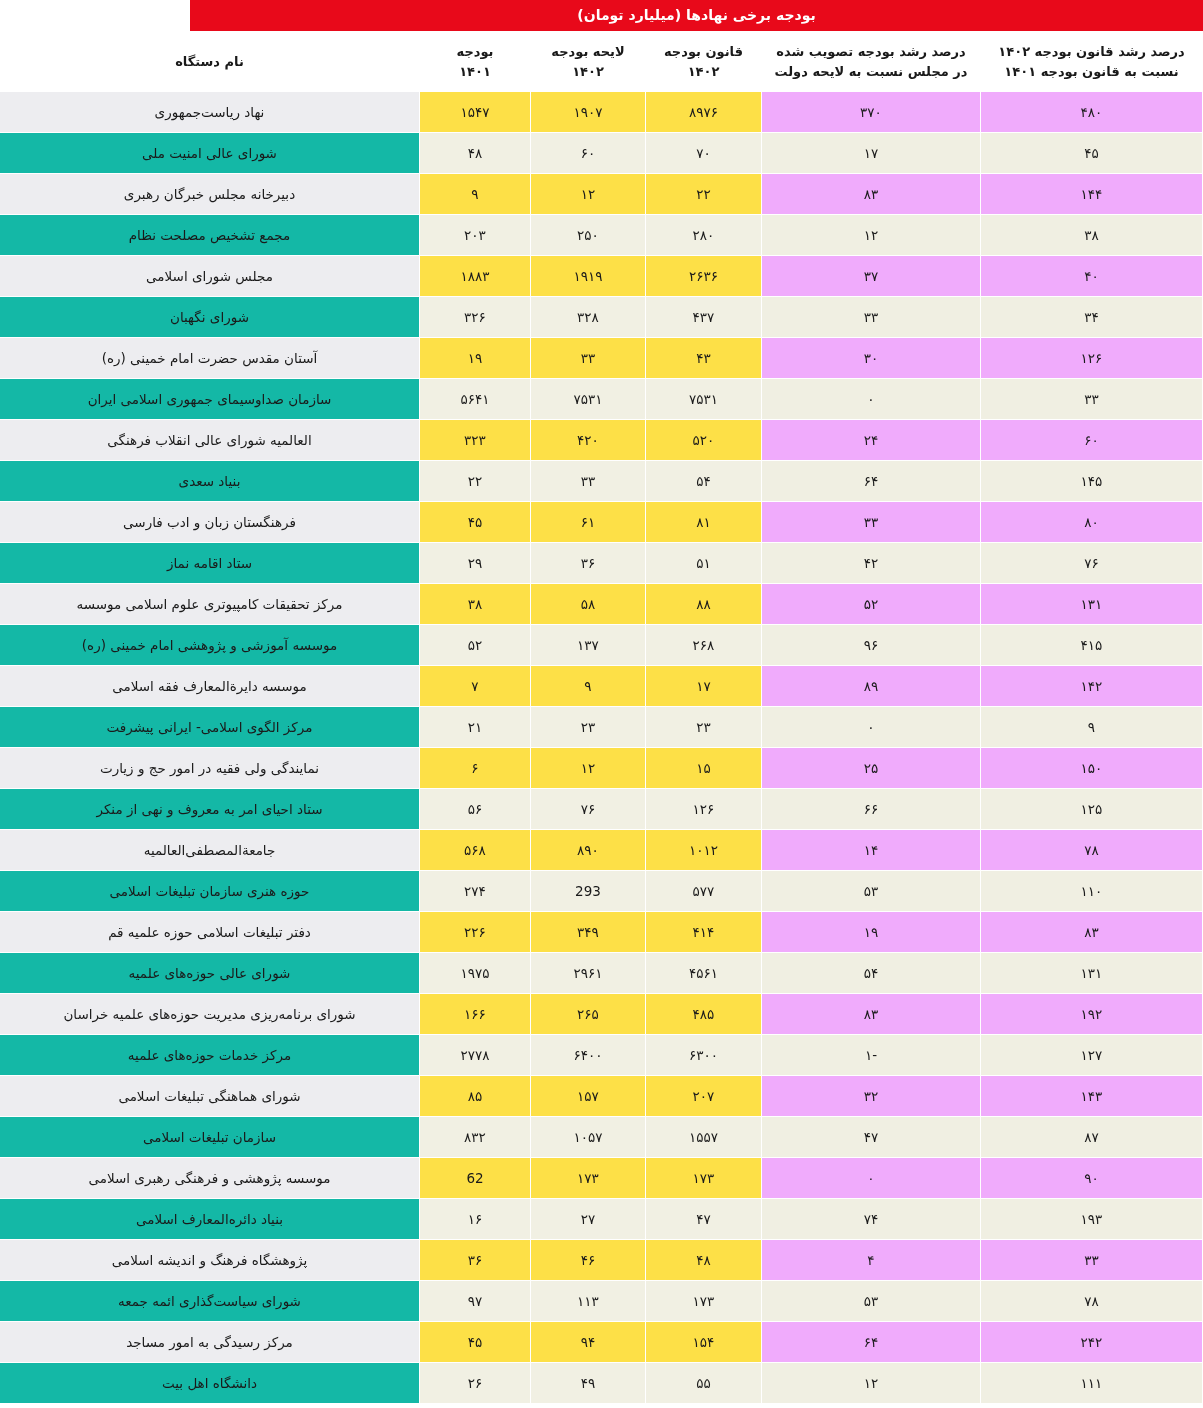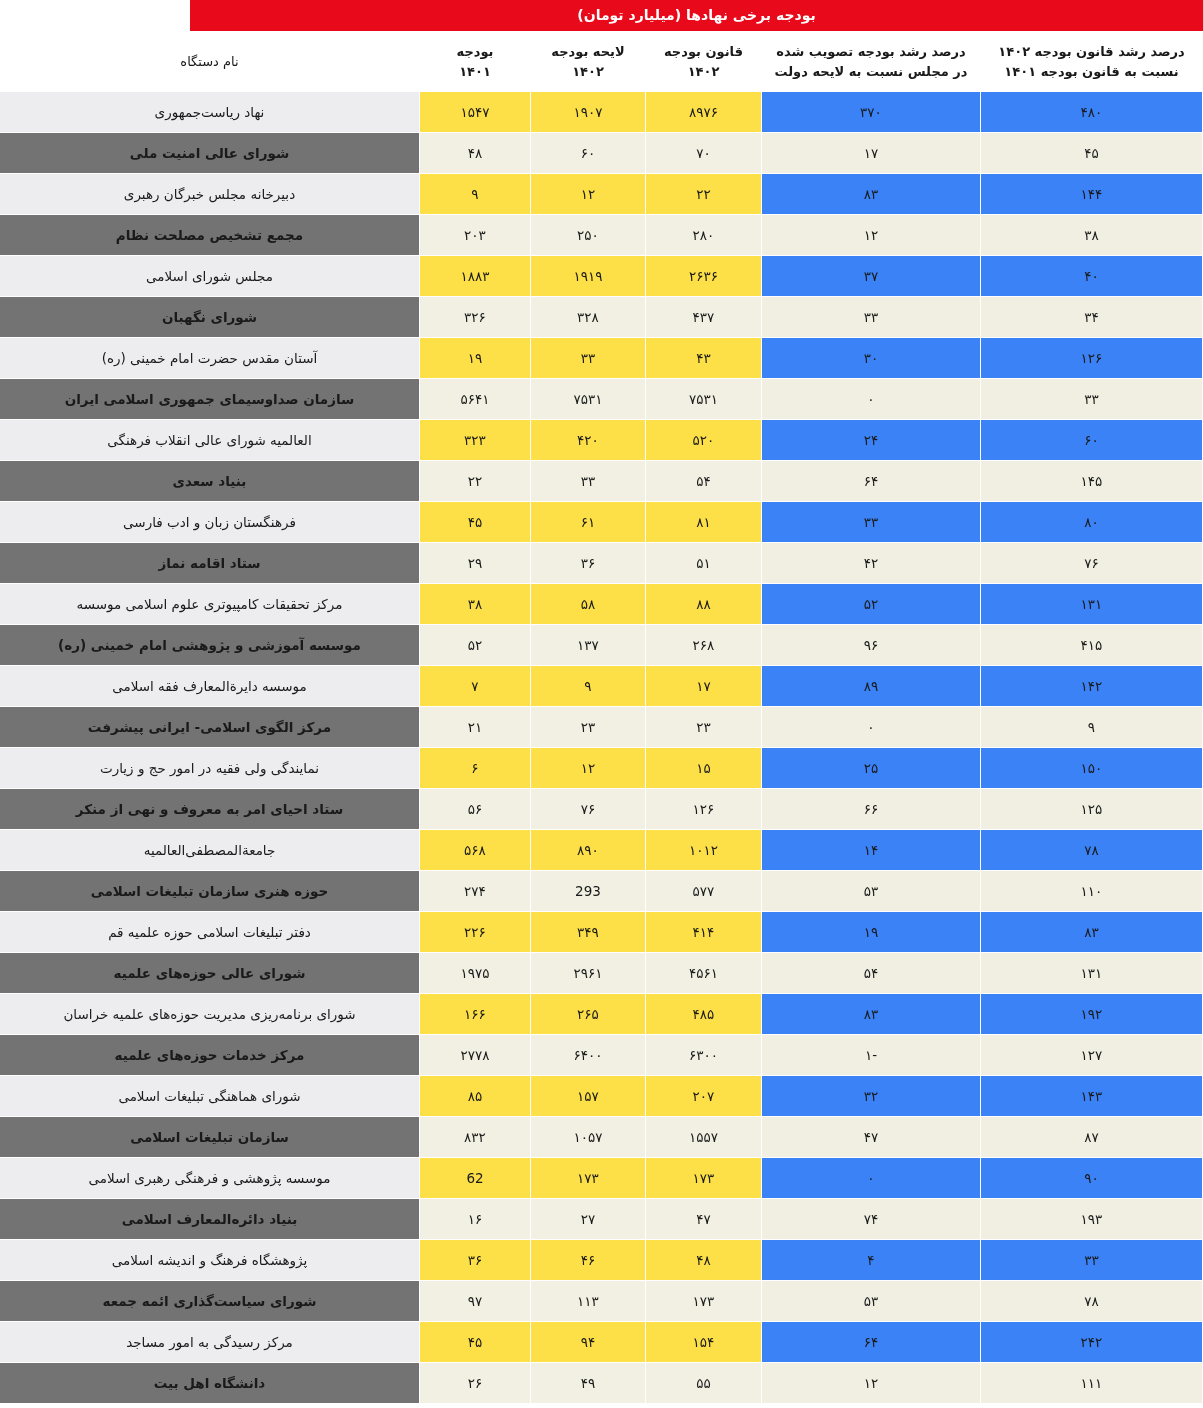--- a/index.html
+++ b/index.html
@@ -32,38 +32,38 @@
   }
   thead th{
     background:#ffffff;
     font-size:13px;
     font-weight:bold;
     line-height:1.5;
     padding:10px 6px;
     border:1px solid #ffffff;
     border-bottom:1px solid #ffffff;
   }
-  thead th.hname{ font-weight:normal;margin-left:28px; }
+  thead th.hname{ font-weight:bold;margin-left:28px; }
   
   col.c-name{width:420px;}
   col.c-num{width:111px;}
   col.c-num2{width:115px;}
   col.c-num3{width:116px;}
   col.c-pct1{width:219px;}
   col.c-pct2{width:222px;}
 
   tbody td{
     height:40px;
     padding:0 8px;
   }
   tbody tr.odd td.name{background:#ededf0;}
-  tbody tr.even td.name{background:#737373;font-weight:bold;}
+  tbody tr.even td.name{background:#14b8a6;}
   tbody tr.odd td.num{background:#fde047;}
   tbody tr.even td.num{background:#f1f0e3;}
-  tbody tr.odd td.pct{background:#3b82f6;}
+  tbody tr.odd td.pct{background:#f0abfc;font-family:Liberation Serif, serif;}
   tbody tr.even td.pct{background:#f0efe2;}
 
   td.name{
     text-align:center;
     font-size:13.5px;
     padding:0 10px;
     margin-left:12px;
   }
   td.num,td.pct{font-size:13.5px;}
 </style>

